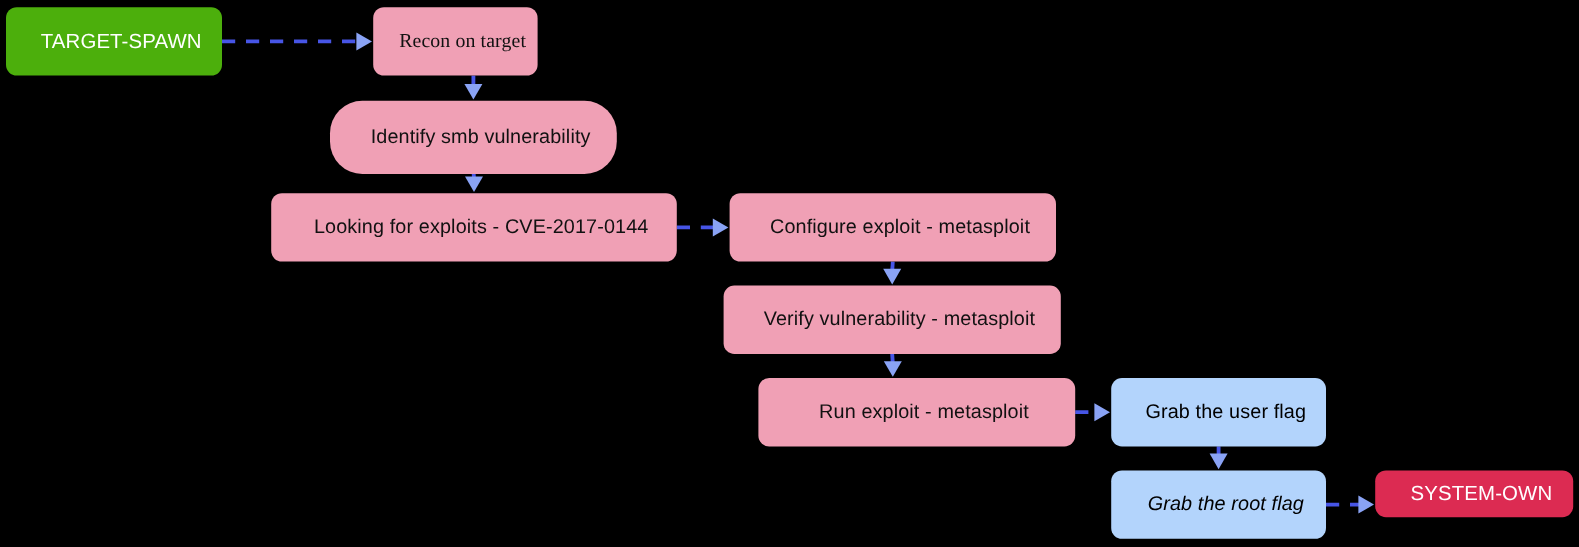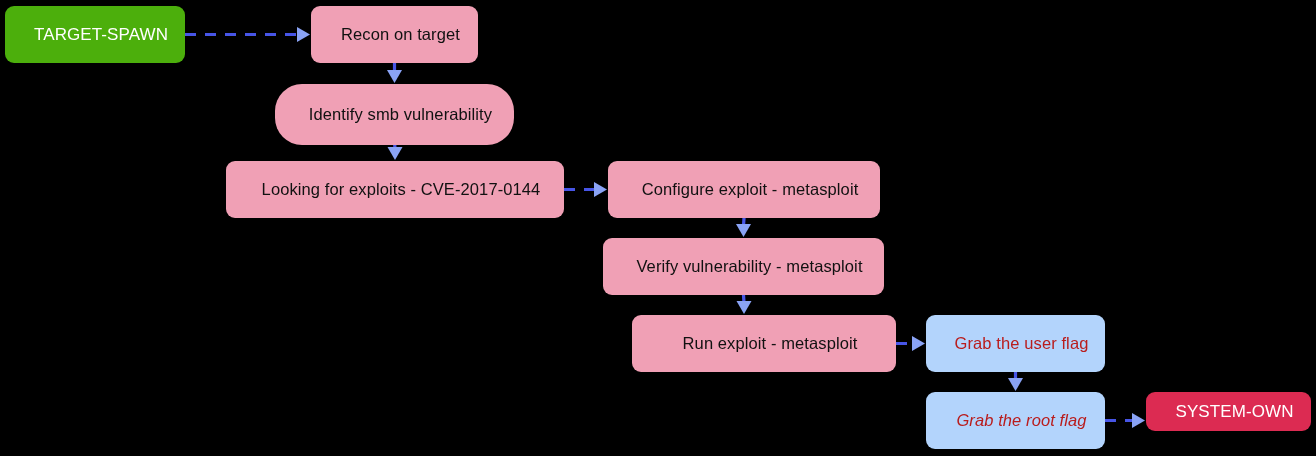--- a/index.html
+++ b/index.html
@@ -40,21 +40,21 @@
     display: block;
     padding: 0 14px;
   }
   .type-process {
     background: #f0a0b5;
     color: #111111;
     font-size: 16.5px;
   }
   .type-flag {
     background: #b3d4fc;
-    color: #b91c1c;
+    color: #000000;
     font-size: 16.5px;
   }
   .type-start {
     background: #4caf0c;
     color: #ffffff;
     font-size: 17px;
   }
   .type-end {
     background: #dc2b52;
     color: #ffffff;
@@ -102,21 +102,21 @@
       <g>
         <line x1="1105" y1="420.5" x2="1134" y2="420.5" stroke="#4755e6" stroke-width="3.2" stroke-linecap="butt" stroke-dasharray="11 9"></line>
         <polygon points="1145,420.5 1132,413 1132,428" fill="#8aa3f5"></polygon>
       </g>
     </svg>
 
   <div id="node-layer">
       <div class="node type-start" style="left: 5px; top: 6px; width: 180px; height: 57px;">
         <span class="node-label">TARGET-SPAWN</span>
       </div>
-      <div class="node type-process" style="left: 311px; top: 6px; width: 167px; height: 57px;">
+      <div class="node type-process" style="left: 311px; top: 6px; width: 137px; height: 57px; font-family: Liberation Serif, serif;">
         <span class="node-label">Recon on target</span>
       </div>
       <div class="node type-process" style="left: 275px; top: 84px; width: 239px; height: 61px; border-radius: 27px;">
         <span class="node-label">Identify smb vulnerability</span>
       </div>
       <div class="node type-process" style="left: 226px; top: 161px; width: 338px; height: 57px;">
         <span class="node-label">Looking for exploits - CVE-2017-0144</span>
       </div>
       <div class="node type-process" style="left: 608px; top: 161px; width: 272px; height: 57px;">
         <span class="node-label">Configure exploit - metasploit</span>

